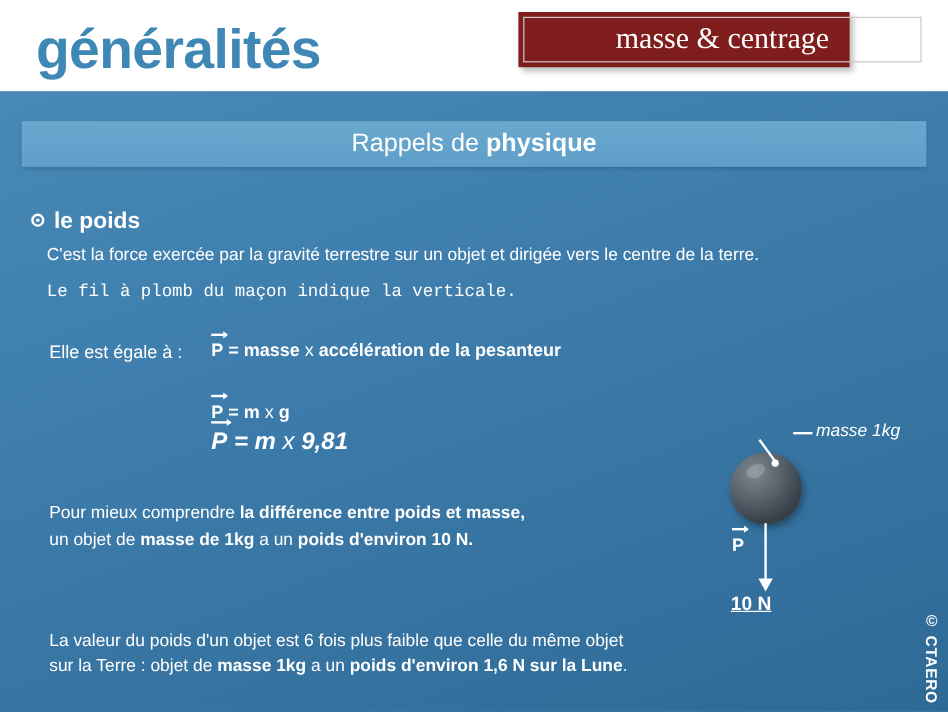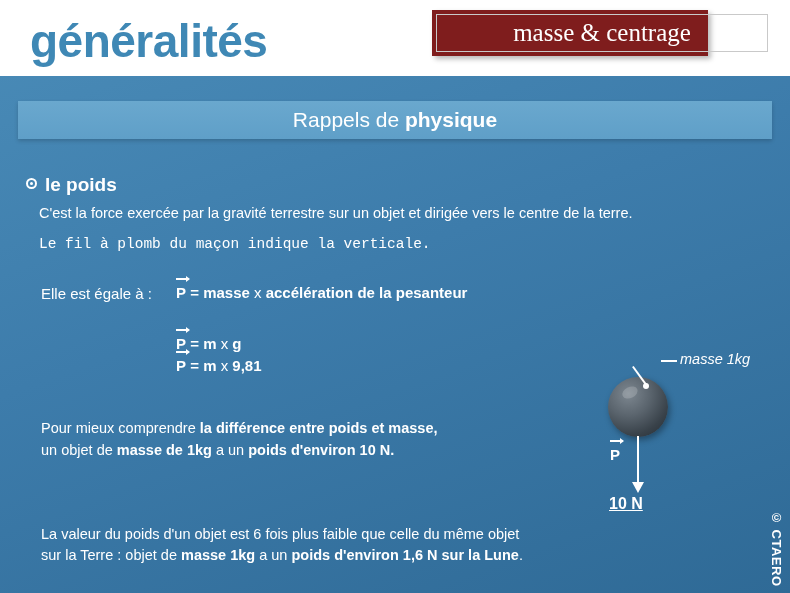--- a/index.html
+++ b/index.html
@@ -127,21 +127,21 @@
     left: 150px;
     top: 175px;
     font-size: 15px;
   }
   .l-note b { font-weight: bold; }
   .l-c1 { left: 39px; top: 205px; }
   .l-c2 { left: 39px; top: 236px; font-family: Liberation Mono, monospace; }
   .l-egale { left: 41px; top: 285px; font-size: 15px; }
   .eq1 { left: 176px; top: 284px; font-size: 15px; }
   .eq2 { left: 176px; top: 320px; font-size: 15px; margin-top: 15px; }
-  .eq3 { left: 176px; top: 357px; font-size: 15px; }
+  .eq3 { left: 176px; top: 357px; font-size: 20px; font-style: italic; }
   .eq1 b, .eq2 b, .eq3 b { font-weight: bold; }
   .l-p1 { left: 41px; top: 420px; }
   .l-p2 { left: 41px; top: 418px; margin-top: 24px; }
   .l-p1 b, .l-p2 b { font-weight: bold; }
   .l-l1 { left: 41px; top: 505px; }
   .l-l2 { left: 41px; top: 526px; }
   .l-l3 { left: 41px; top: 547px; }
   .l-l1 b, .l-l2 b, .l-l3 b { font-weight: bold; }
   
   .vecP {

